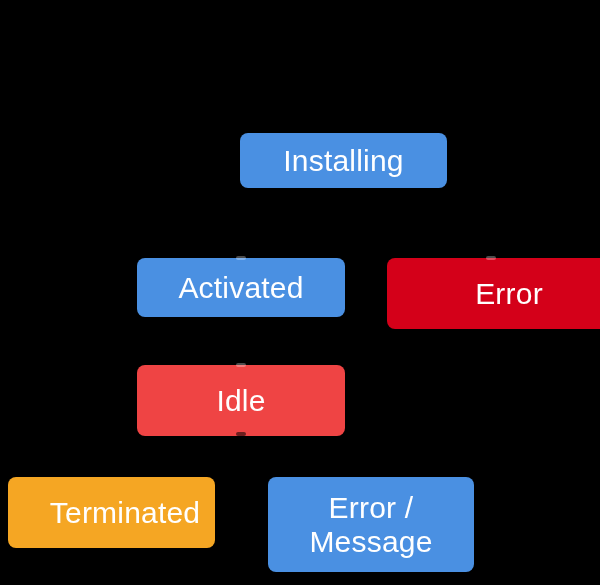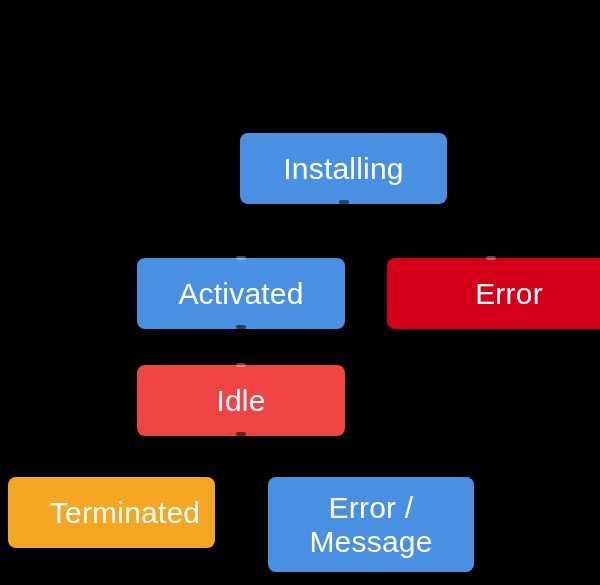--- a/index.html
+++ b/index.html
@@ -43,25 +43,25 @@
     border-radius: 2px;
     pointer-events: none;
   }
   .anchor.bottom-dark { background: rgba(0,0,0,0.55); }
   .anchor.top-light   { background: rgba(255,255,255,0.30); }
 </style>
 </head>
 <body>
 
 <div id="canvas" style="background: rgb(0, 0, 0);">
-    <div class="node" style="left: 240px; top: 133px; width: 207px; height: 71px; background: rgb(74, 144, 226);">
+    <div class="node" style="left: 240px; top: 133px; width: 207px; height: 55px; background: rgb(74, 144, 226);">
       <span class="label">Installing</span>
     </div>
     <div class="anchor bottom-dark" style="left: 338.5px; top: 200px;"></div>
-    <div class="node" style="left: 137px; top: 258px; width: 208px; height: 71px; background: rgb(74, 144, 226);">
+    <div class="node" style="left: 137px; top: 258px; width: 208px; height: 59px; background: rgb(74, 144, 226);">
       <span class="label">Activated</span>
     </div>
     <div class="anchor bottom-dark" style="left: 236px; top: 325px;"></div>
     <div class="anchor top-light" style="left: 236px; top: 256px;"></div>
     <div class="node" style="left: 387px; top: 258px; width: 244px; height: 71px; background: rgb(212, 0, 25);">
       <span class="label">Error</span>
     </div>
     <div class="anchor top-light" style="left: 486px; top: 256px;"></div>
     <div class="node" style="left: 137px; top: 365px; width: 208px; height: 71px; background: #ef4444;">
       <span class="label">Idle</span>

